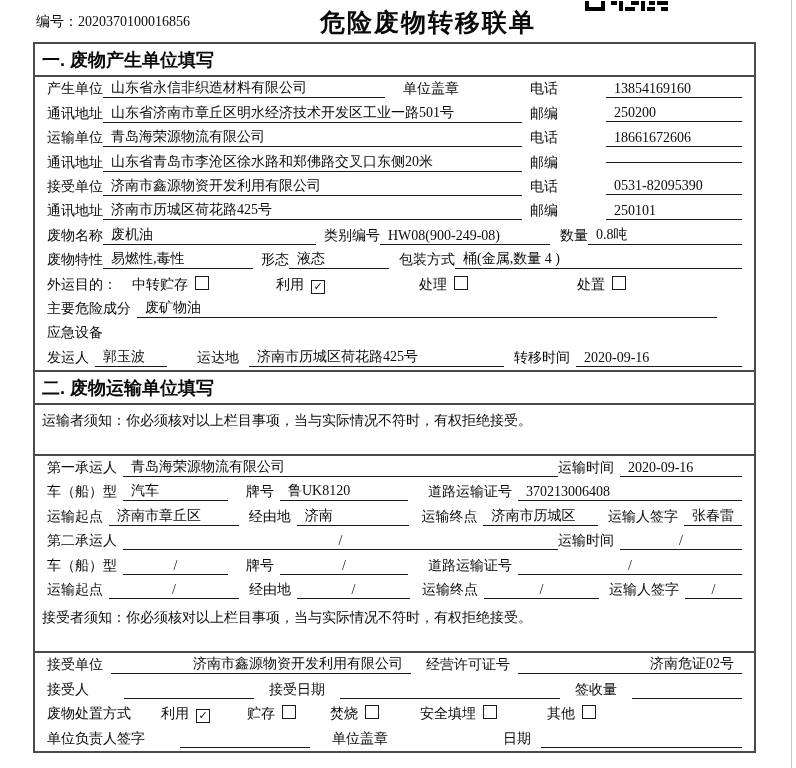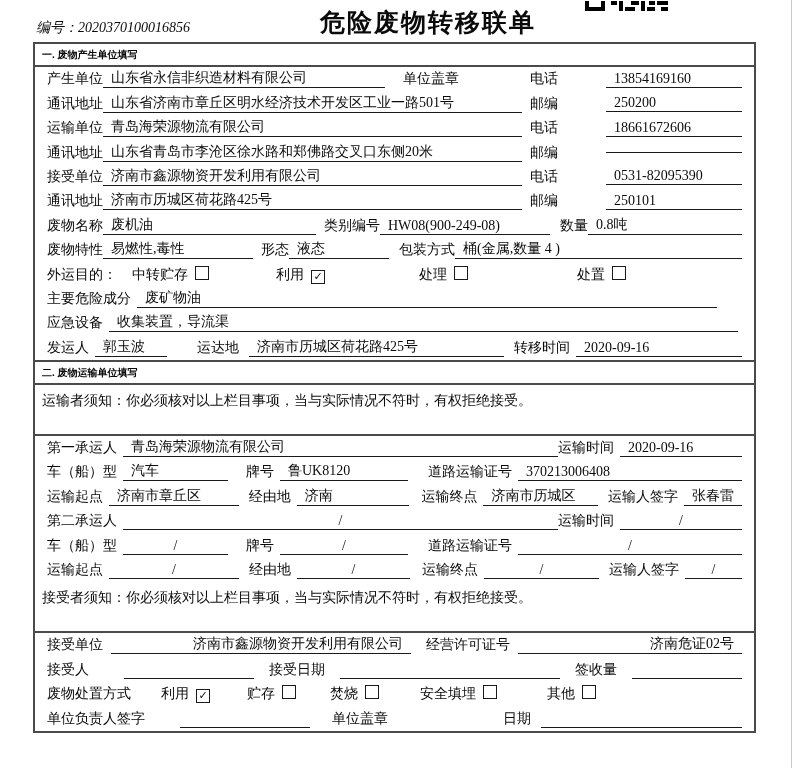--- a/index.html
+++ b/index.html
@@ -4,31 +4,31 @@
 <style>
   html,body{margin:0;padding:0;}
   body{
     width:796px;height:768px;background:#ffffff;position:relative;overflow:hidden;
     font-family:"Liberation Serif","DejaVu Serif",serif;
     font-size:14px;color:#0a0a0a;
   }
   .page-edge{position:absolute;right:4px;top:0;bottom:0;width:1px;background:#c9c9c9;}
   
   .hdr{position:relative;height:42px;}
-  .serial{position:absolute;left:36px;top:19px;white-space:nowrap;font-style:italic;}
+  .serial{position:absolute;left:36px;top:13px;white-space:nowrap;}
   .title{
     position:absolute;left:60px;right:0;top:6px;text-align:center;
     font-family:"Liberation Sans","DejaVu Sans",sans-serif;
     font-weight:bold;font-size:25px;letter-spacing:2px;
   }
   .qr{position:absolute;left:585px;top:0;width:83px;height:11px;}
   
   .form{margin-left:33px;width:723px;border:2px solid #4a4a4a;box-sizing:border-box;background:#fff;}
   .sec-h{
-    font-family:"Liberation Sans","DejaVu Sans",sans-serif;font-weight:bold;font-size:10px;
+    font-family:"Liberation Sans","DejaVu Sans",sans-serif;font-weight:bold;font-size:18px;
     padding:4px 7px 3px;border-bottom:2px solid #4a4a4a;
   }
   .sec-h.bt{border-top:2px solid #4a4a4a;}
   .note{padding:7px 7px 24px;border-bottom:2px solid #4a4a4a;}
   .row{display:flex;align-items:flex-end;height:24.4px;padding:0 12px 3px;box-sizing:border-box;}
   .left{display:flex;flex:1 1 auto;min-width:0;align-items:flex-end;}
   .rcol{display:flex;width:212px;flex-shrink:0;align-items:center;gap:48px;}
   .lbl{white-space:nowrap;}
   .val{border-bottom:1px solid #1a1a1a;padding:0 8px;white-space:nowrap;box-sizing:border-box;overflow:hidden;}
   .grow{flex:1 1 auto;min-width:0;}
@@ -177,21 +177,20 @@
   </div>
 
   <div class="row">
     <span class="lbl">主要危险成分</span>
     <span class="val grow mr25 ml6">废矿物油</span>
   </div>
 
 
   <div class="row">
     <span class="lbl">应急设备</span>
-    <span class="val grow mr4 ml6">收集装置，导流渠</span>
   </div>
 
   <div class="row">
     <span class="lbl">发运人</span>
     <span class="val w72 ml6">郭玉波</span>
     <span class="lbl ml30">运达地</span>
     <span class="val w255 ml10">济南市历城区荷花路425号</span>
     <span class="lbl ml10">转移时间</span>
     <span class="val grow ml6">2020-09-16</span>
   </div>

